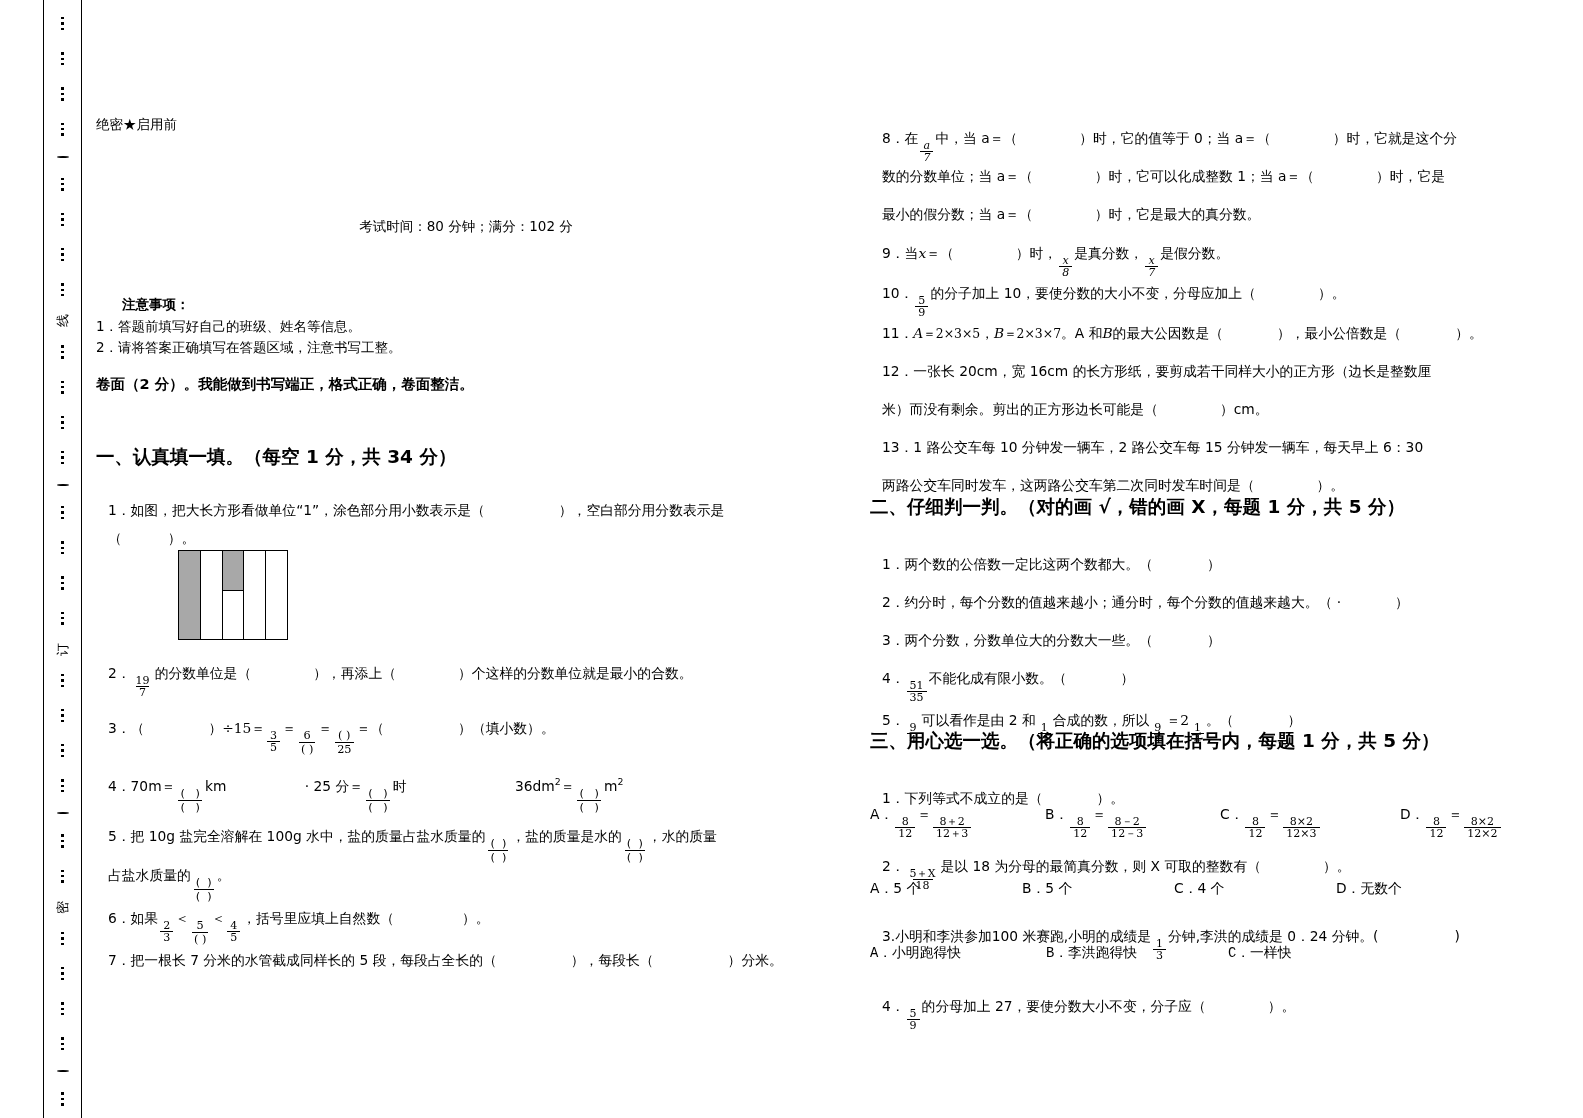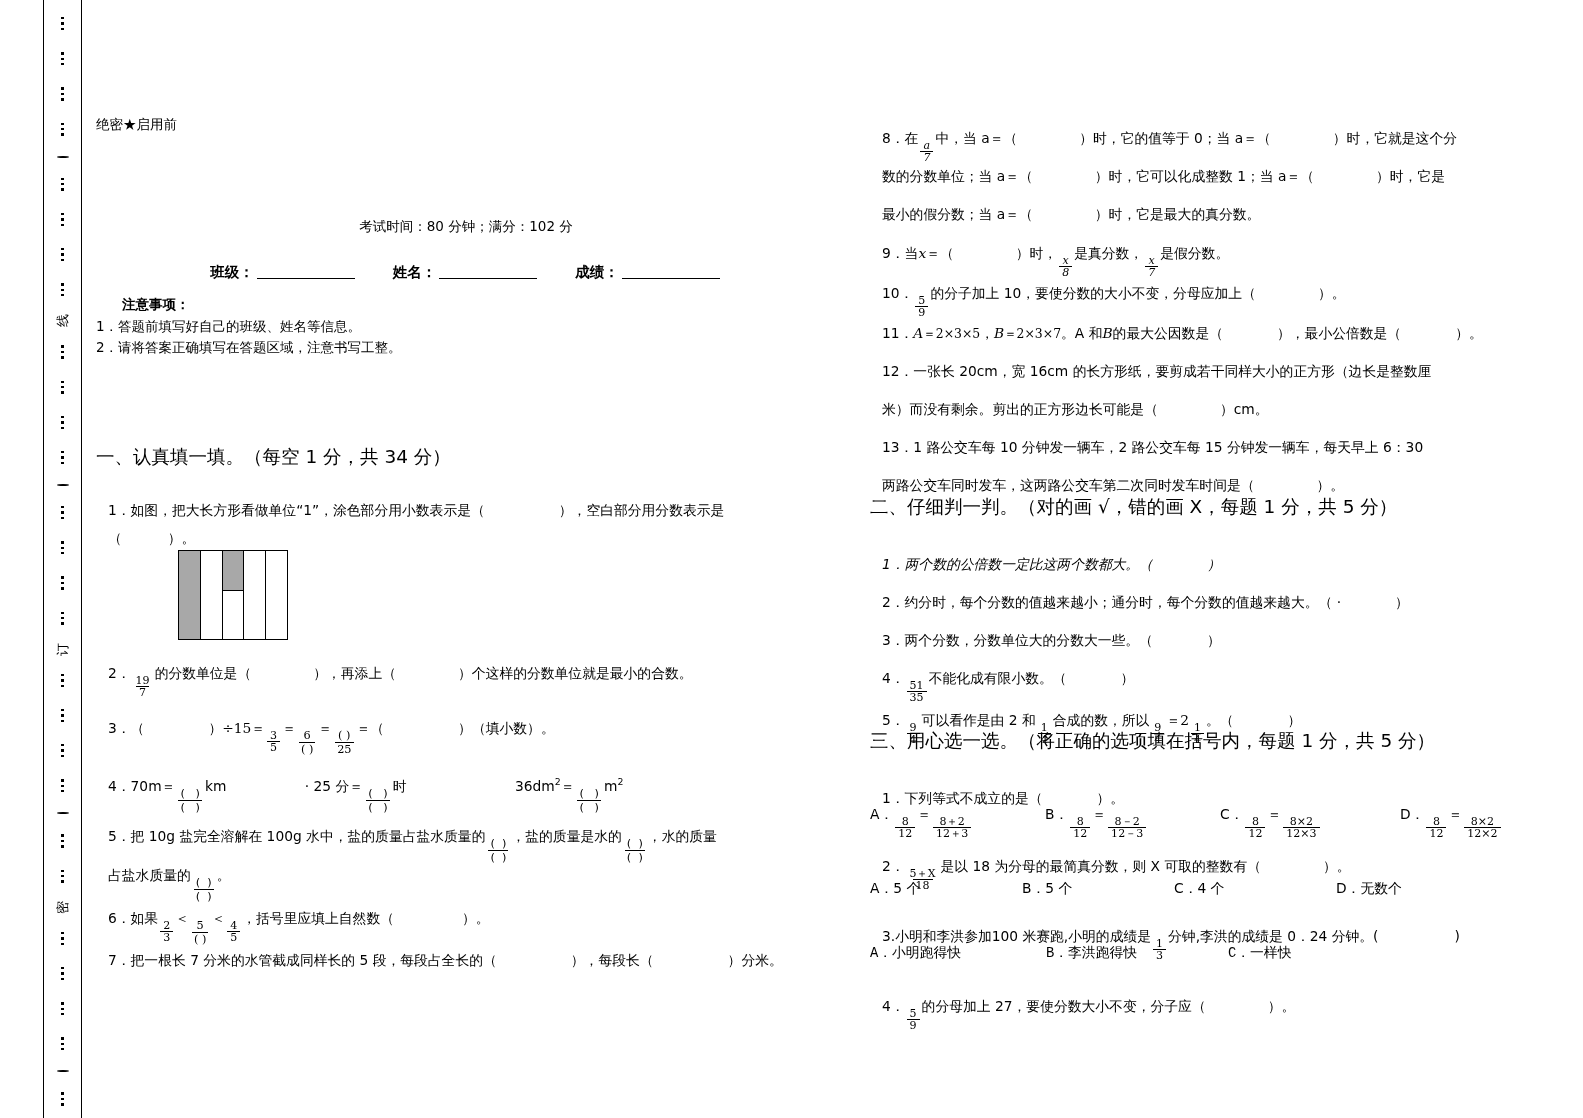--- a/index.html
+++ b/index.html
@@ -47,21 +47,21 @@
   .notice-title{position:absolute;left:40px;top:296px;font-size:13.5px;font-weight:bold;
     font-family:"DejaVu Sans",sans-serif;}
   .notice-1{position:absolute;left:14px;top:318px;font-size:13.5px;
     font-family:"DejaVu Sans",sans-serif;}
   .notice-2{position:absolute;left:14px;top:339px;font-size:13.5px;
     font-family:"DejaVu Sans",sans-serif;}
 
   .cover-note{position:absolute;left:14px;top:375px;font-size:14.5px;font-weight:bold;
     font-family:"DejaVu Sans",sans-serif;}
 
-  .sec-head{font-size:18.5px;font-weight:normal;font-family:"DejaVu Sans",sans-serif;
+  .sec-head{font-size:18.5px;font-weight:bold;font-family:"DejaVu Sans",sans-serif;
     line-height:1.2;margin:0;}
 
   .q{font-size:13.8px;font-family:"DejaVu Sans",sans-serif;line-height:2.35;margin:12px;}
 
   
   .frac{display:inline-flex;flex-direction:column;align-items:center;
     vertical-align:-0.52em;margin:0 2px;line-height:1.04;font-size:.80em;}
   .frac .num{padding:0 3px;}
   .frac .den{padding:0 3px;border-top:1.1px solid #000;}
   .fracI{display:inline-flex;flex-direction:column;align-items:center;
@@ -242,27 +242,25 @@
       </div>
 
   </div>
 </div>
 
 <div id="page">
 
   <div class="secret">绝密★启用前</div>
   <div class="exam-meta">考试时间：80 分钟；满分：102 分</div>
 
-  <div class="id-line">
-    <span>班级：</span><span class="blank"></span><span class="gap"></span><span>姓名：</span><span class="blank"></span><span class="gap"></span><span>成绩：</span><span class="blank"></span>
-  </div>
 
   <div class="notice-title">注意事项：</div>
   <div class="notice-1">1．答题前填写好自己的班级、姓名等信息。</div>
   <div class="notice-2">2．请将答案正确填写在答题区域，注意书写工整。</div>
+  <div class="cover-note">卷面（2 分）。我能做到书写端正，格式正确，卷面整洁。</div>
 
   <div class="col-left">
 
     <div class="sec-head" style="position:absolute;top:446px;">一、认真填一填。（每空 1 分，共 34 分）</div>
 
     <div class="q" style="position:absolute;top:482px;width:712px;">
       <span>1．如图，把大长方形看做单位“1”，涂色部分用小数表示是（</span><span class="blankp"><i style="width:74px"></i></span><span>），空白部分用分数表示是</span>
     </div>
     <div class="q" style="position:absolute;top:510px;">
       <span>（</span><span class="blankp"><i style="width:46px"></i></span><span>）。</span>
@@ -394,21 +392,21 @@
 
     <div class="q" style="position:absolute;top:419px;width:700px;">
       <span>13．1 路公交车每 10 分钟发一辆车，2 路公交车每 15 分钟发一辆车，每天早上 6：30</span>
     </div>
     <div class="q" style="position:absolute;top:457px;">
       <span>两路公交车同时发车，这两路公交车第二次同时发车时间是（</span><span class="blankp"><i style="width:62px"></i></span><span>）。</span>
     </div>
 
     <div class="sec-head" style="position:absolute;top:496px;">二、仔细判一判。（对的画 √，错的画 X，每题 1 分，共 5 分）</div>
 
-    <div class="q" style="position:absolute;top:536px;font-style:italic;">
+    <div class="q" style="position:absolute;top:536px;">
       <span>1．两个数的公倍数一定比这两个数都大。（</span><span class="blankp"><i style="width:54px"></i></span><span>）</span>
     </div>
     <div class="q" style="position:absolute;top:574px;">
       <span>2．约分时，每个分数的值越来越小；通分时，每个分数的值越来越大。（ ·</span><span class="blankp"><i style="width:54px"></i></span><span>）</span>
     </div>
     <div class="q" style="position:absolute;top:612px;">
       <span>3．两个分数，分数单位大的分数大一些。（</span><span class="blankp"><i style="width:54px"></i></span><span>）</span>
     </div>
     <div class="q" style="position:absolute;top:650px;">
       <span>4．</span><span class="frac">

